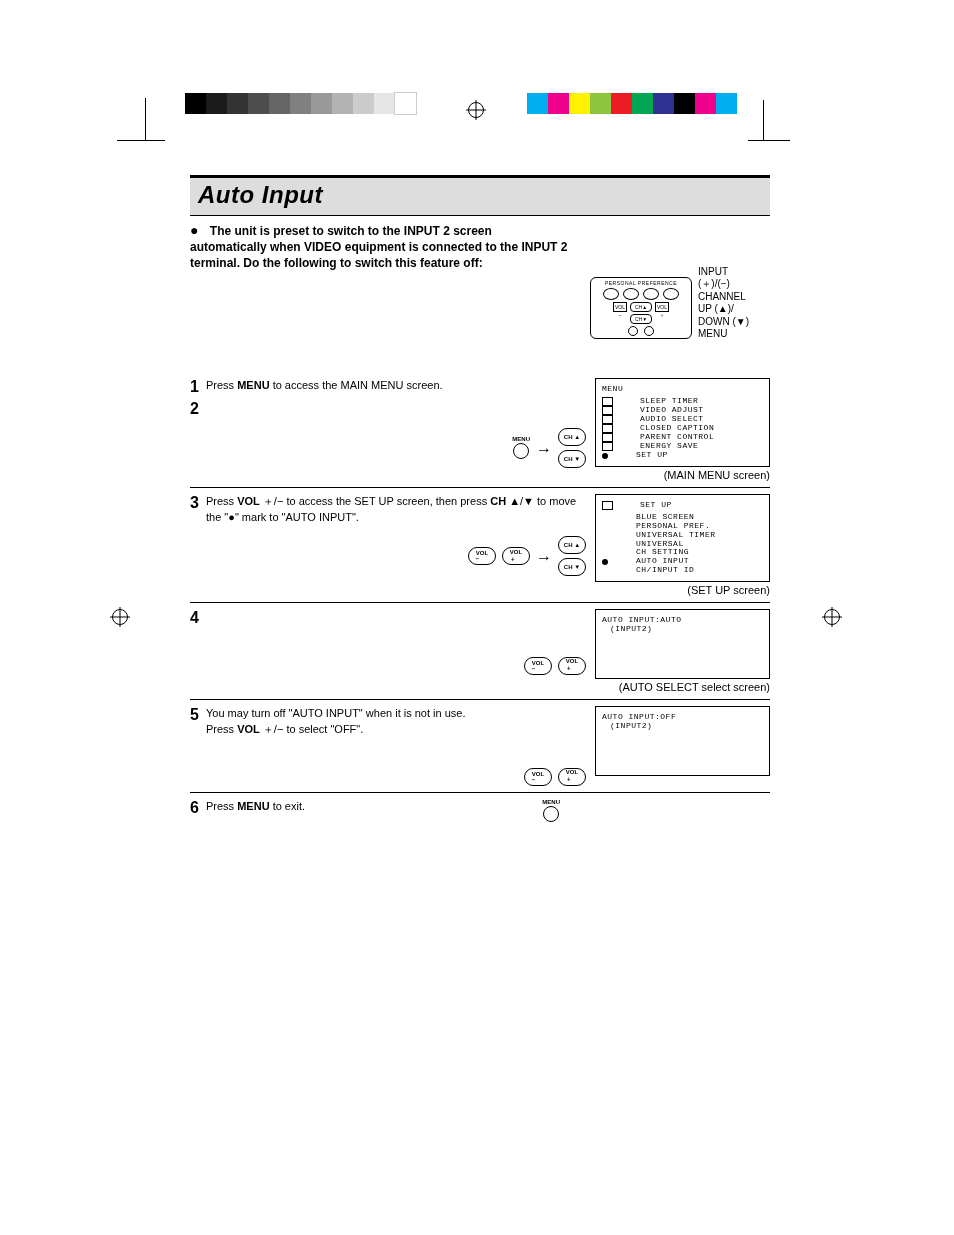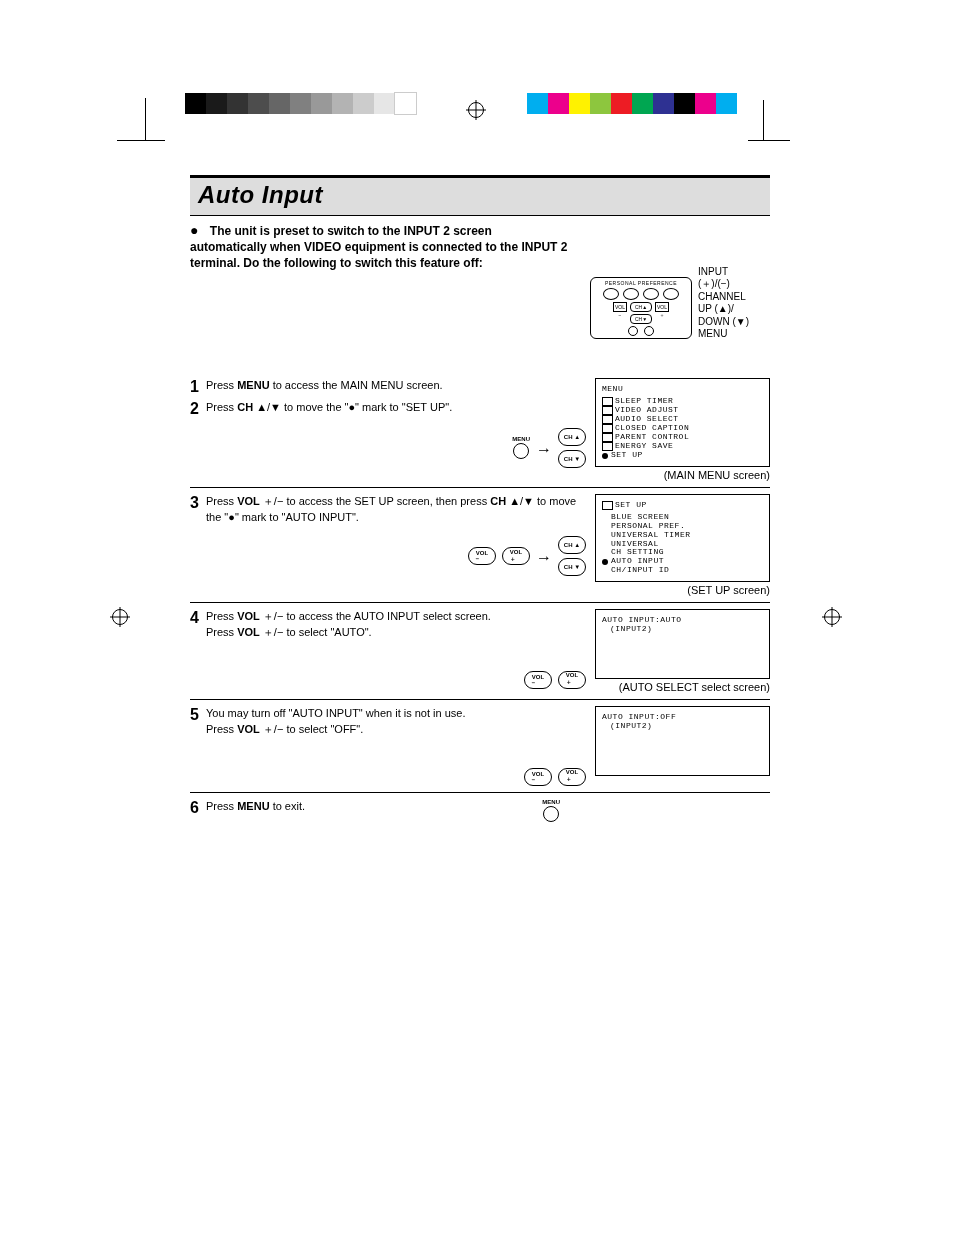--- a/index.html
+++ b/index.html
@@ -115,21 +115,21 @@
     border:1px solid #000;
     padding:6px 6px;
     font-family: "Courier New", monospace;
     font-size: 8px;
     letter-spacing: 0.5px;
     line-height: 1.1;
     min-height: 70px;
     box-sizing: border-box;
   }
   .screen-box .hdr { font-size:8px; margin-bottom:4px; }
-  .screen-box .li { display:flex; align-items:center; }
+  .screen-box .li { display:flex; align-items:center;gap:25px; }
   .screen-box .li .ic { display:inline-block; width:9px; height:7px; border:1px solid #000; margin-right:2px; font-size:5px; line-height:7px; text-align:center;}
   .screen-box .li .dot { display:inline-block; width:6px; height:6px; background:#000; border-radius:50%; margin-right:3px;}
   .screen-caption { font-size:11px; text-align:right; margin-top:2px; }
 
   
   .btn-row { display:flex; justify-content:flex-end; align-items:center; gap:6px; margin-top:10px; padding-right:4px;}
   .btn-pill {
     width:26px; height:16px; border:1px solid #000; border-radius:10px;
     display:flex; align-items:center; justify-content:center;
     font-size:6px; font-weight:bold;
@@ -257,23 +257,20 @@
       <div class="step-row">
         <div class="step-left" style="flex-direction:column;">
           <div style="display:flex;">
             <div class="step-num">1</div>
             <div class="step-text">
               <span>Press </span><b>MENU</b><span> to access the MAIN MENU screen.</span>
             </div>
           </div>
           <div style="display:flex; margin-top:4px;">
             <div class="step-num">2</div>
-            <div class="step-text">
-              <span>Press </span><b>CH</b><span> ▲/▼ to move the "●" mark to "SET UP".</span>
-            </div>
           </div>
 
           <div class="btn-row">
             <div class="btn-stack">
               <div class="btn-cap">MENU</div>
               <div class="btn-circle"></div>
             </div>
             <div class="arrow">→</div>
             <div class="btn-col">
               <div class="btn-pill">CH ▲</div>
@@ -380,24 +377,20 @@
           <div class="screen-caption">(SET UP screen)</div>
         </div>
       </div>
 
       <hr class="step-divider">
 
       <div class="step-row">
         <div class="step-left" style="flex-direction:column;">
           <div style="display:flex;">
             <div class="step-num">4</div>
-            <div class="step-text">
-              <span>Press </span><b>VOL</b><span> ＋/− to access the AUTO INPUT select screen.</span><br>
-              <span>Press </span><b>VOL</b><span> ＋/− to select "AUTO".</span>
-            </div>
           </div>
           <div class="btn-row" style="margin-top:30px;">
             <div class="btn-pill" style="white-space:pre-line;">VOL
 −</div>
             <div class="btn-pill" style="white-space:pre-line;">VOL
 ＋</div>
           </div>
         </div>
 
         <div class="step-right">

